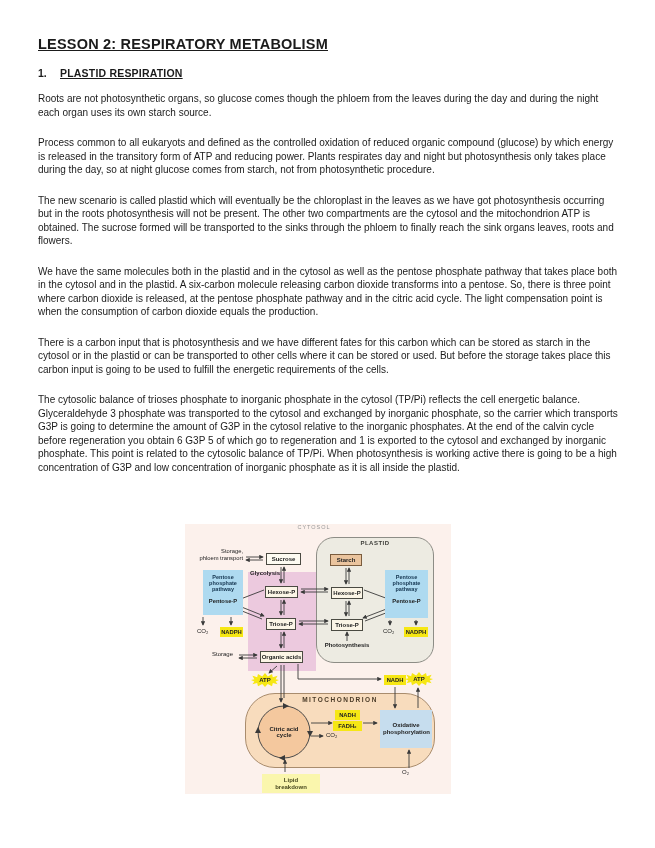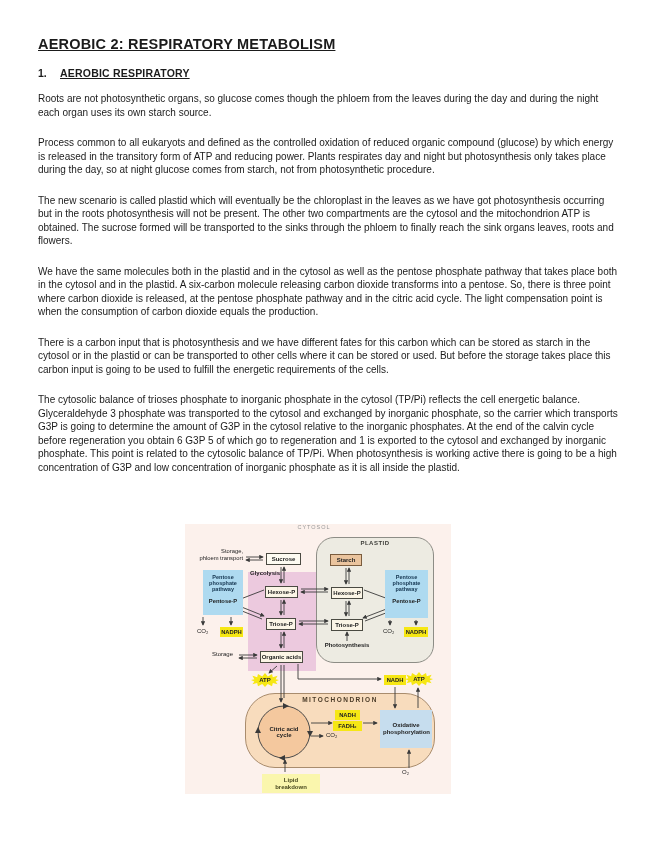--- a/index.html
+++ b/index.html
@@ -46,23 +46,23 @@
   .bold{font-weight:700;}
   .center{text-align:center;}
   .right{text-align:right;}
 </style>
 </head>
 <body>
 
 <div class="page">
 
   <div class="textcol">
-    <h1 class="title">AEROBIC 2: RESPIRATORY METABOLISM</h1>
+    <h1 class="title">LESSON 2: RESPIRATORY METABOLISM</h1>
     <div class="secthead">
-      <span class="num">1.</span><span class="txt">AEROBIC RESPIRATORY</span>
+      <span class="num">1.</span><span class="txt">PLASTID RESPIRATION</span>
     </div>
     <p class="body">Roots are not photosynthetic organs, so glucose comes though the phloem from the leaves during the day and during the night each organ uses its own starch source.</p>
     <p class="body">Process common to all eukaryots and defined as the controlled oxidation of reduced organic compound (glucose) by which energy is released in the transitory form of ATP and reducing power. Plants respirates day and night but photosynthesis only takes place during the day, so at night glucose comes from starch, not from photosynthetic procedure.</p>
     <p class="body">The new scenario is called plastid which will eventually be the chloroplast in the leaves as we have got photosynthesis occurring but in the roots photosynthesis will not be present. The other two compartments are the cytosol and the mitochondrion ATP is obtained. The sucrose formed will be transported to the sinks through the phloem to finally reach the sink organs leaves, roots and flowers.</p>
     <p class="body">We have the same molecules both in the plastid and in the cytosol as well as the pentose phosphate pathway that takes place both in the cytosol and in the plastid. A six-carbon molecule releasing carbon dioxide transforms into a pentose. So, there is three point where carbon dioxide is released, at the pentose phosphate pathway and in the citric acid cycle. The light compensation point is when the consumption of carbon dioxide equals the production.</p>
     <p class="body">There is a carbon input that is photosynthesis and we have different fates for this carbon which can be stored as starch in the cytosol or in the plastid or can be transported to other cells where it can be stored or used. But before the storage takes place this carbon input is going to be used to fulfill the energetic requirements of the cells.</p>
     <p class="body">The cytosolic balance of trioses phosphate to inorganic phosphate in the cytosol (TP/Pi) reflects the cell energetic balance. Glyceraldehyde 3 phosphate was transported to the cytosol and exchanged by inorganic phosphate, so the carrier which transports G3P is going to determine the amount of G3P in the cytosol relative to the inorganic phosphates. At the end of the calvin cycle before regeneration you obtain 6 G3P 5 of which go to regeneration and 1 is exported to the cytosol and exchanged by inorganic phosphate. This point is related to the cytosolic balance of TP/Pi. When photosynthesis is working active there is going to be a high concentration of G3P and low concentration of inorganic phosphate as it is all inside the plastid.</p>
   </div>
 
   <div class="diagram">

